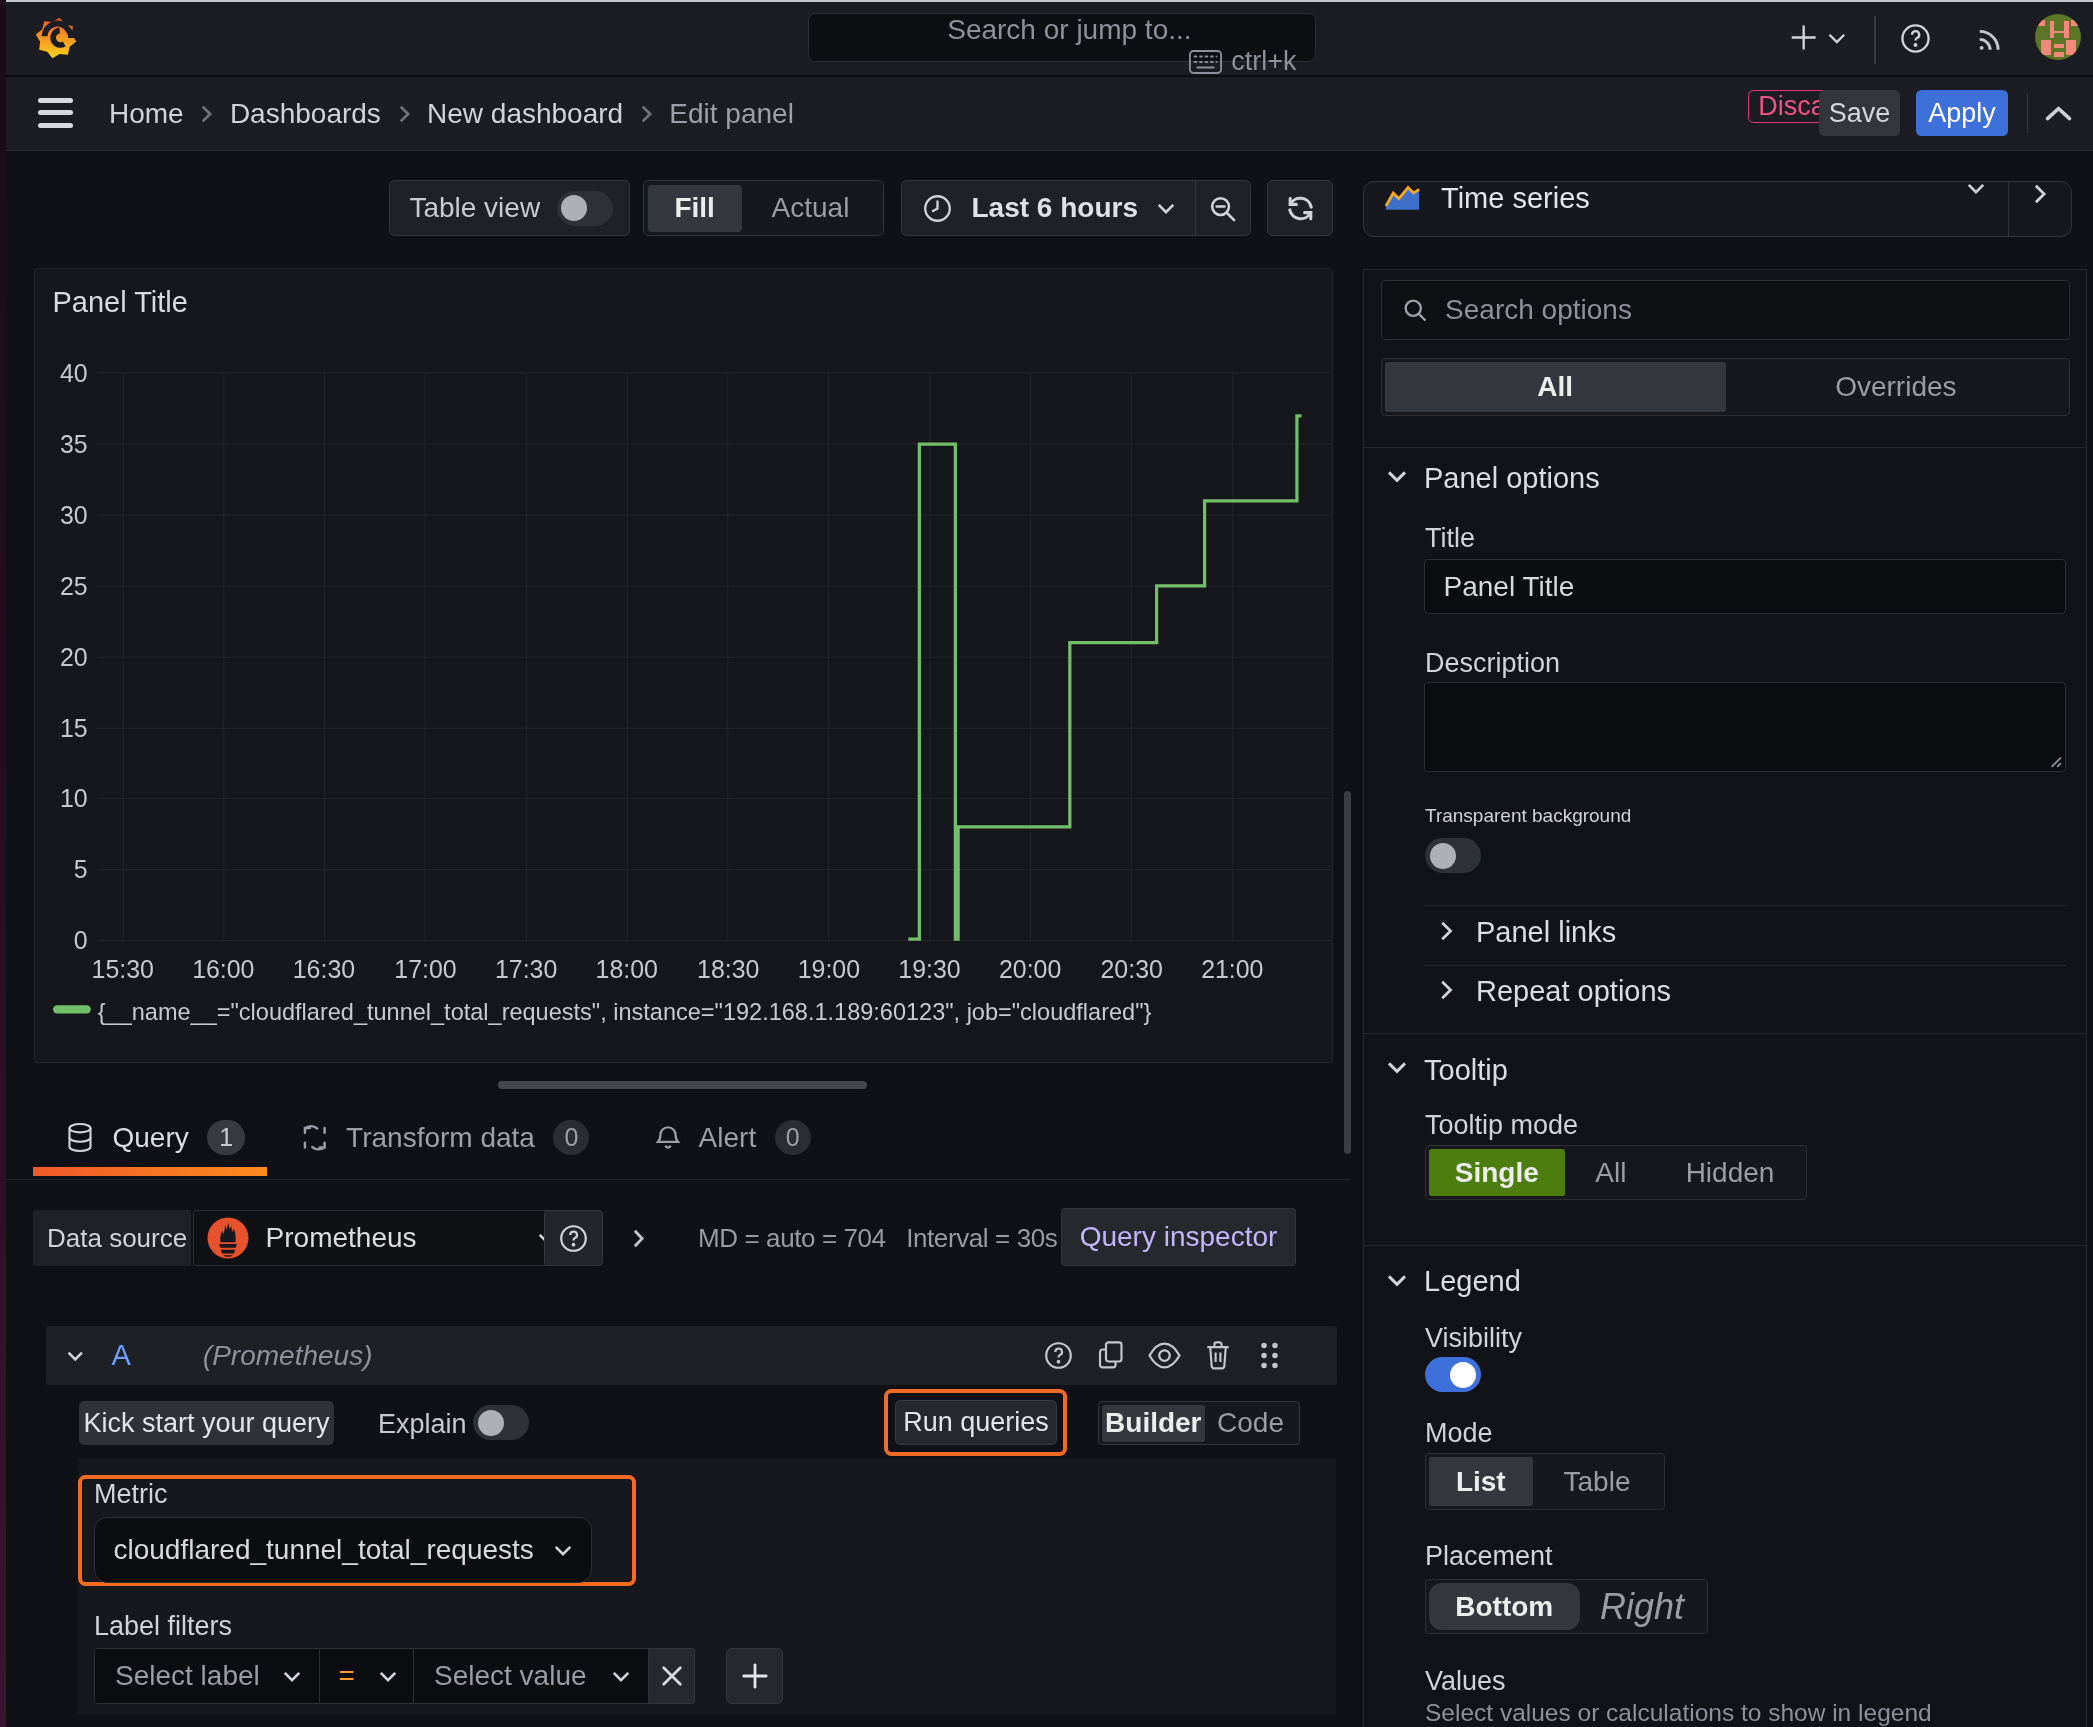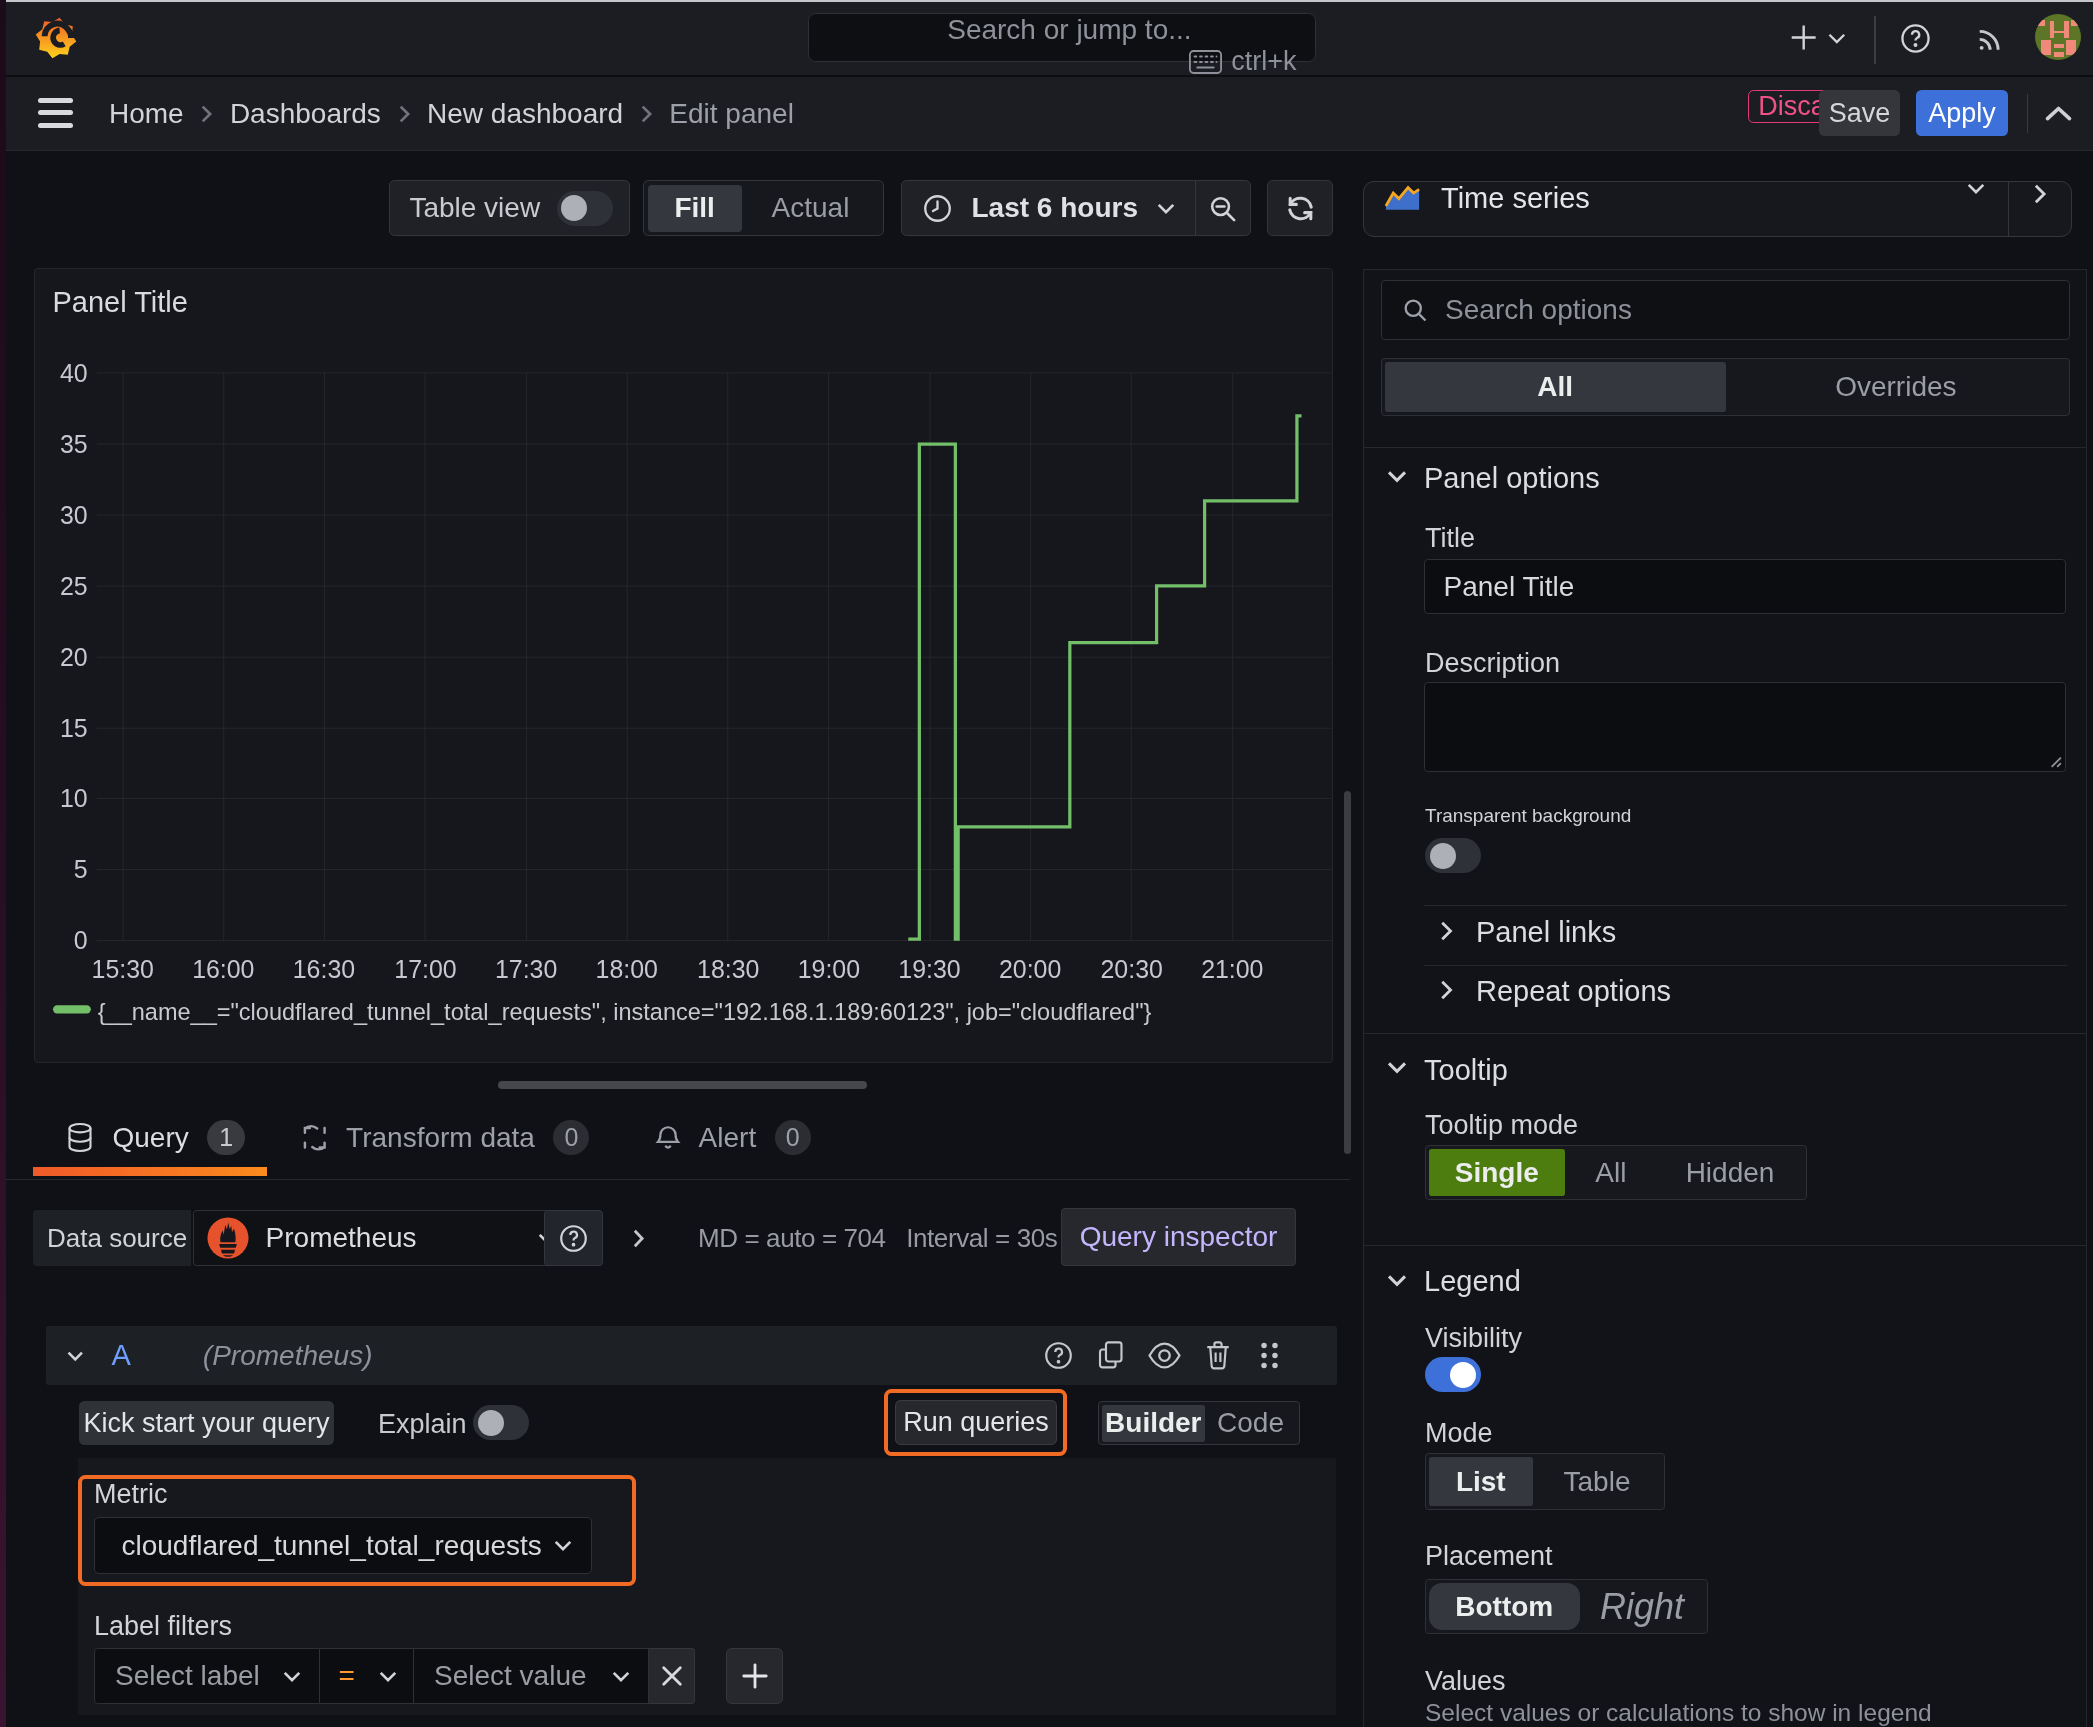--- a/index.html
+++ b/index.html
@@ -289,21 +289,21 @@
 <div class="abs" style="left:884px; top:1389px; width:183px; height:67px; border:4.6px solid #f16b24; border-radius:7.4px;"></div>
 <div class="abs btn" style="left:895px; top:1400px; width:162px; height:45px; background:#26282e; border:0.9px solid #3a3c42; color:#e4e5e9; font-weight:500;">Run queries</div>
 <div class="abs" style="left:1098px; top:1401px; width:202px; height:44px; background:#16181d; border:0.9px solid #34363c; border-radius:3.7px; display:flex; align-items:center; padding:2.8px;">
   <div style="flex:0 0 103px; height:37px; background:#34373d; border-radius:2.8px; display:flex; align-items:center; justify-content:center; font-size:28px; color:#eceded; font-weight:bold;">Builder</div>
   <div style="flex:1; display:flex; align-items:center; justify-content:center; font-size:28px; color:#9b9da5;">Code</div>
 </div>
 
 <div class="abs" style="left:78px; top:1458px; width:1258px; height:257px; background:#17181d;"></div>
 <div class="abs" style="left:78px; top:1475px; width:558px; height:111px; border:4.6px solid #f16b24; border-radius:7.4px;"></div>
 <span class="abs" style="left:94px; top:1479px; font-size:27px; color:#d2d3d8;">Metric</span>
-<div class="abs" style="left:94px; top:1517px; width:498px; height:57px; background:#0c0d10; border:0.9px solid #2e3036; border-radius:5px; display:flex; align-items:center;padding-left:8px;">
+<div class="abs" style="left:94px; top:1517px; width:498px; height:66px; background:#0c0d10; border:0.9px solid #2e3036; border-radius:13px; display:flex; align-items:center;">
   <span style="font-size:28px; color:#d8d9dd; margin-left:18.5px;">cloudflared_tunnel_total_requests</span>
   <svg style="margin-left:auto; margin-right:18.5px;" width="20" height="13" viewBox="0 0 22 14" fill="none" stroke="#d2d3d8" stroke-width="3">
       <path d="M3 3 L11 11 L19 3"></path>
     </svg>
 </div>
 <span class="abs" style="left:94px; top:1611px; font-size:27px; color:#d2d3d8;">Label filters</span>
 <div class="abs" style="left:94px; top:1648px; height:56px; display:flex;">
   <div style="width:226px; background:#0c0d10; border:0.9px solid #2e3036; border-radius:3.7px 0 0 3.7px; display:flex; align-items:center;">
     <span style="font-size:28px; color:#9b9da5; margin-left:20px;">Select label</span>
     <svg style="margin-left:auto; margin-right:16.6px;" width="20" height="13" viewBox="0 0 22 14" fill="none" stroke="#d2d3d8" stroke-width="3">

